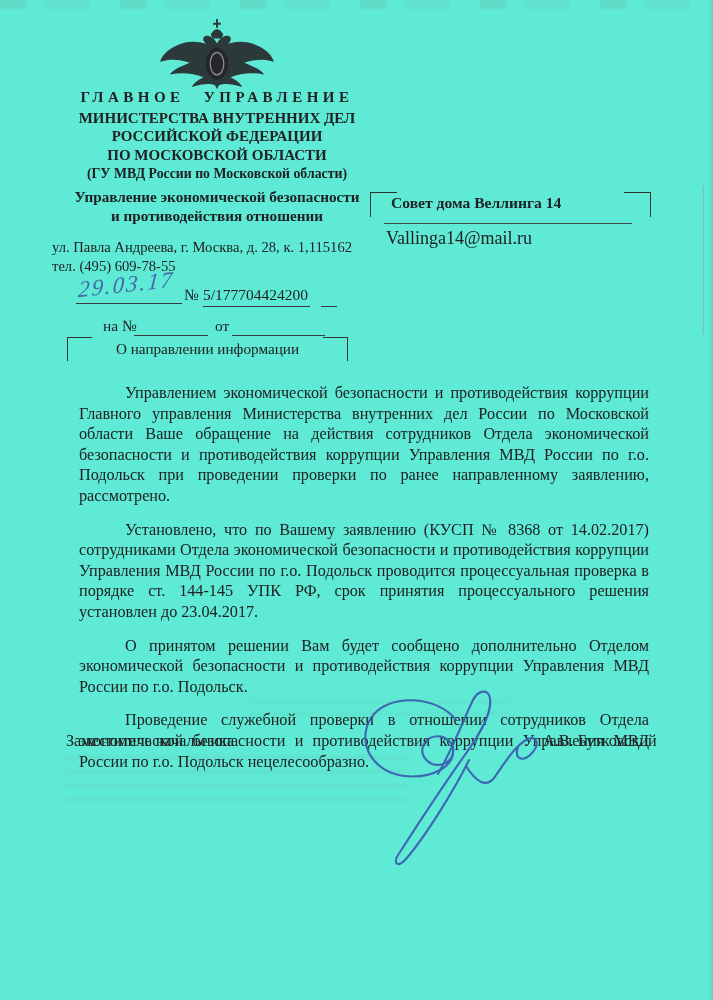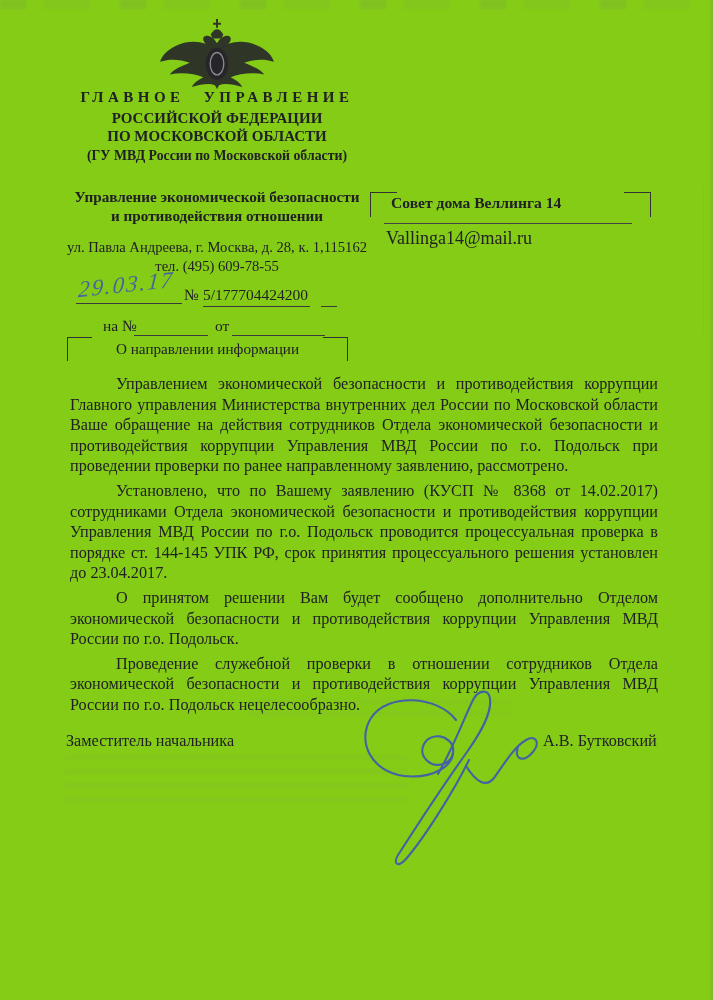--- a/index.html
+++ b/index.html
@@ -6,21 +6,21 @@
   body{
     width:713px;height:1000px;
     background:#f4f3f1;
     font-family:"Liberation Serif","DejaVu Serif",serif;
     color:#212125;
     position:relative;
     overflow:hidden;
   }
   .page{
     position:absolute;inset:0;
-    background:#84cc16;
+    background:#5eead4;
   }
   
   .scan-top{
     position:absolute;top:0;left:0;right:0;height:9px;
     background:repeating-linear-gradient(90deg,
       rgba(110,110,112,.18) 0 26px, rgba(255,255,255,0) 26px 44px,
       rgba(120,120,122,.10) 44px 90px, rgba(255,255,255,0) 90px 120px);
     filter:blur(1.2px);opacity:.7;
   }
   .scan-right{
@@ -52,21 +52,21 @@
   }
   .lh .l1{font-size:15px;letter-spacing:4.5px;word-spacing:11px;margin-bottom:2px;}
   .lh .l2,.lh .l3,.lh .l4{font-size:15px;}
   .lh .l5{font-size:13.8px;margin-top:1px;}
   .division{
     position:absolute;left:62px;top:187px;width:310px;
     text-align:center;font-weight:bold;font-size:15.2px;line-height:19px;
   }
   .address{
     position:absolute;left:52px;top:238px;width:330px;
-    text-align:center;font-size:14.6px;line-height:18.5px;
+    text-align:left;font-size:14.6px;line-height:18.5px;
   }
 
   
   .hand-date{
     position:absolute;left:78px;top:272px;
     font-size:23px;font-style:italic;color:#3d5cab;
     transform:rotate(-6deg) skewX(-10deg);
     letter-spacing:2px;opacity:.9;white-space:nowrap;
   }
   .date-underline{position:absolute;left:76px;top:281px;width:106px;height:22px;border-bottom:1.4px solid #3a3a3e;}
@@ -92,21 +92,21 @@
   
   .subj-corner-l{position:absolute;left:67px;top:337px;width:24px;height:23px;border-top:1.6px solid #333;border-left:1.6px solid #333;}
   .subj-corner-r{position:absolute;left:323px;top:337px;width:24px;height:23px;border-top:1.6px solid #333;border-right:1.6px solid #333;}
   .subject{position:absolute;left:100px;top:340px;width:215px;text-align:center;font-size:15.2px;}
 
   
   .body-text{
     position:absolute;left:66px;top:370px;width:596px;
     font-size:16.2px;line-height:20.6px;text-align:justify;
   }
-  .body-text p{margin:4px;text-indent:46px;}
+  .body-text p{margin:13px;text-indent:46px;}
 
   
   .sig-position{position:absolute;left:66px;top:732px;font-size:16.2px;}
   .sig-name{position:absolute;left:543px;top:732px;font-size:16.2px;white-space:nowrap;}
   .signature{position:absolute;left:338px;top:686px;width:215px;height:196px;}
 </style>
 </head>
 <body>
 
 <div class="page">
@@ -124,20 +124,21 @@
       <path d="M60 26 C54 15 43 17 46.5 24 C49 29 55 30 60 33 C65 30 71 29 73.5 24 C77 17 66 15 60 26 Z"></path>
       <path d="M60 33 C48 23 31 22 17 29 C9 33 3 39 1.5 45 C12 41.5 22 42.5 32 46 C24 49.5 15.5 52.5 11.5 58 C24 55.5 36 57 46 61 C40 64 36 67 34 71 C44 68 52 67 58 69 L60 70 L62 69 C68 67 76 68 86 71 C84 67 80 64 74 61 C84 57 96 55.5 108.5 58 C104.5 52.5 96 49.5 88 46 C98 42.5 108 41.5 118.5 45 C117 39 111 33 103 29 C89 22 72 23 60 33 Z"></path>
       <path d="M53 60 L60 73 L67 60 Z"></path>
     </g>
     <ellipse cx="60" cy="47" rx="11.5" ry="16.5" fill="#26262a"></ellipse>
     <ellipse cx="60" cy="47" rx="7" ry="11.5" fill="none" stroke="#8a8a8e" stroke-width="1.4"></ellipse>
   </svg>
 
   <div class="lh">
     <div class="l1">ГЛАВНОЕ УПРАВЛЕНИЕ</div>
+    <div class="l2">МИНИСТЕРСТВА ВНУТРЕННИХ ДЕЛ</div>
     <div class="l3">РОССИЙСКОЙ ФЕДЕРАЦИИ</div>
     <div class="l4">ПО МОСКОВСКОЙ ОБЛАСТИ</div>
     <div class="l5">(ГУ МВД России по Московской области)</div>
   </div>
 
   <div class="division">
     <div>Управление экономической безопасности</div>
     <div>и противодействия отношении</div>
   </div>
 

